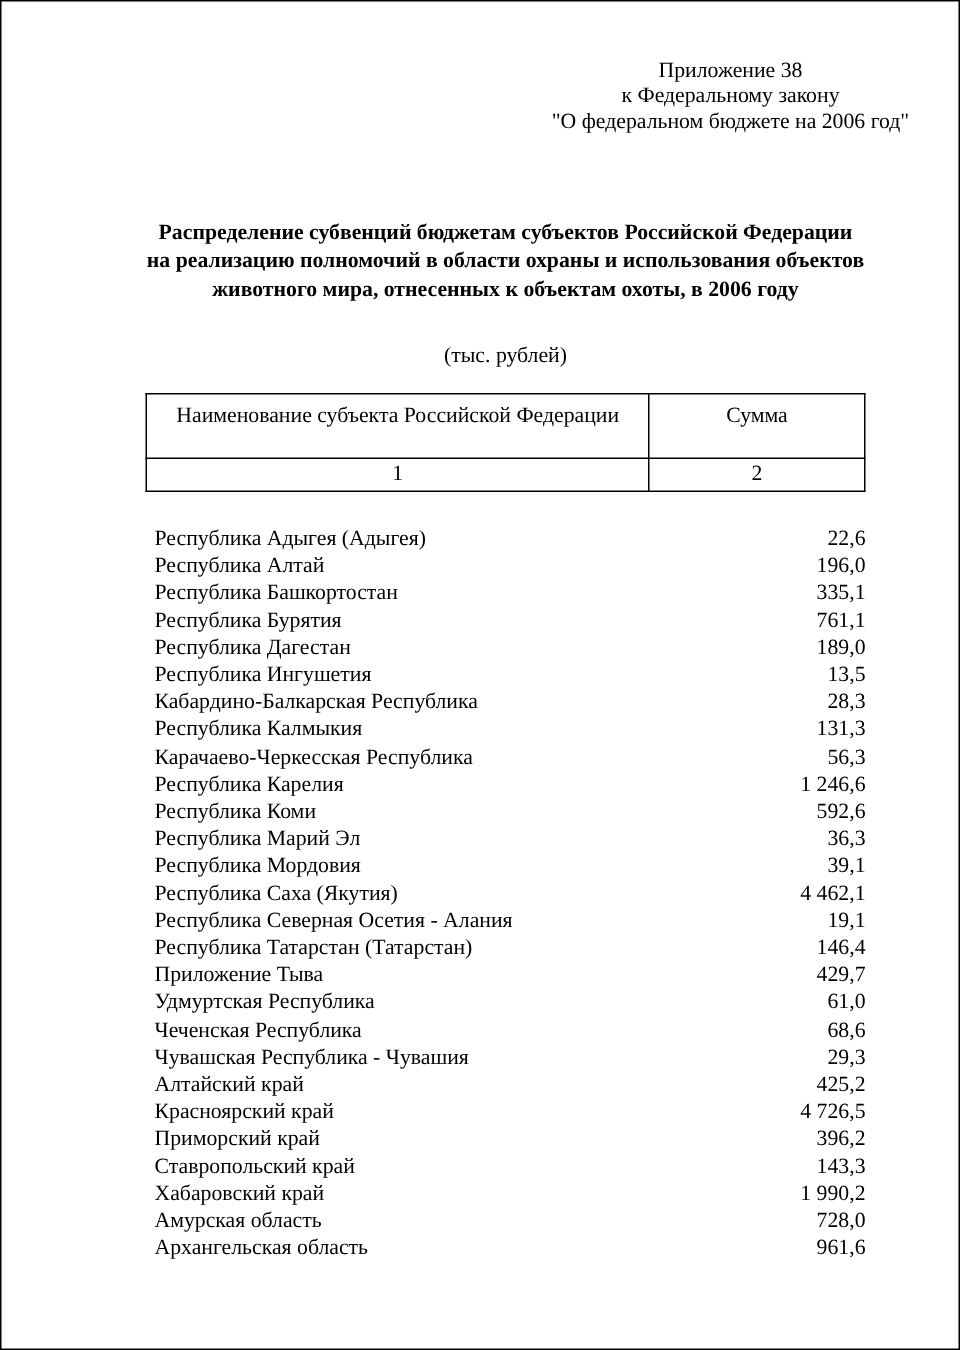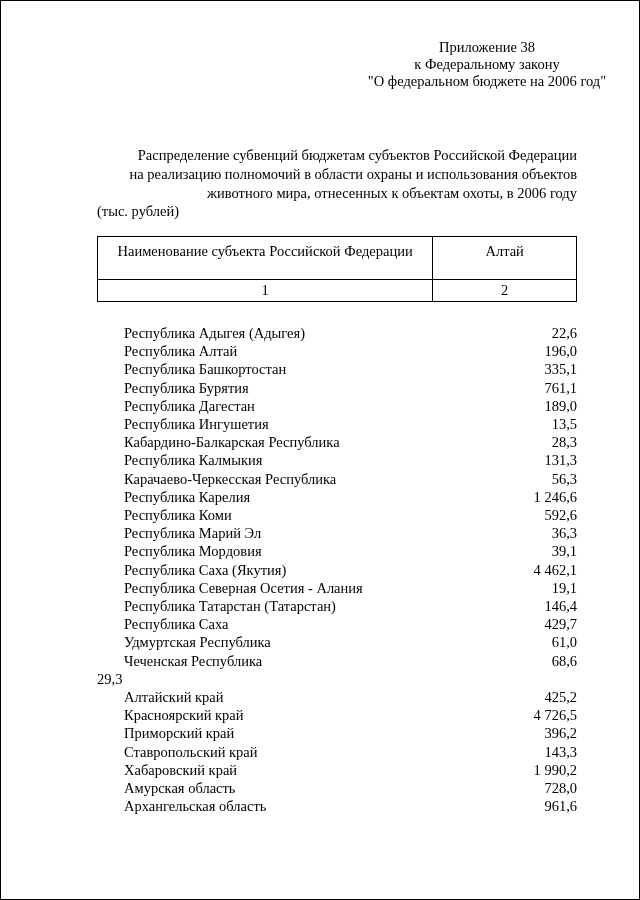--- a/index.html
+++ b/index.html
@@ -23,27 +23,28 @@
   }
   .appendix-block {
     width: 330px;
     margin-left: 225px;
     text-align: center;
     font-size: 14.5px;
     line-height: 17px;
   }
   .doc-title {
     margin-top: 56px;
-    text-align: right;
-    font-weight: normal;
+    text-align: center;
+    font-weight: bold;
     font-size: 14.5px;
     line-height: 19px;
   }
   .units-note {
-    text-align: left;
+    margin-top: 26px;
+    text-align: center;
     font-size: 14.5px;
   }
   .head-table {
     margin-top: 16px;
     width: 100%;
     border-collapse: collapse;
     font-size: 14.5px;
   }
   .head-table td {
     border: 1.5px solid #000;
@@ -65,21 +66,20 @@
     font-size: 14.5px;
   }
   .data-row {
     display: flex;
     justify-content: space-between;
     line-height: 18.2px;
   }
   .row-name {
     padding-left: 6px;
     white-space: nowrap;
-    margin-left: 21px;
   }
   .row-value {
     text-align: center;
     white-space: nowrap;
   }
 </style>
 </head>
 <body>
 
 <div class="page">
@@ -95,21 +95,21 @@
     <div>на реализацию полномочий в области охраны и использования  объектов</div>
     <div>животного мира, отнесенных к объектам охоты, в 2006 году</div>
   </div>
 
   <div class="units-note">(тыс. рублей)</div>
 
   <table class="head-table">
     <tbody>
         <tr>
       <td class="hdr-cell col-name">Наименование субъекта Российской Федерации</td>
-      <td class="hdr-cell col-sum">Алтай</td>
+      <td class="hdr-cell col-sum">Сумма</td>
     </tr>
     <tr>
       <td class="idx-cell">1</td>
       <td class="idx-cell">2</td>
     </tr>
   </tbody>
     </table>
 
   <div class="rows-block">
       <div class="data-row">
@@ -170,32 +170,33 @@
       </div>
       <div class="data-row">
         <span class="row-name">Республика Северная Осетия  - Алания</span>
         <span class="row-value">19,1</span>
       </div>
       <div class="data-row">
         <span class="row-name">Республика Татарстан (Татарстан)</span>
         <span class="row-value">146,4</span>
       </div>
       <div class="data-row">
-        <span class="row-name">Республика Саха</span>
+        <span class="row-name">Приложение Тыва</span>
         <span class="row-value">429,7</span>
       </div>
       <div class="data-row">
         <span class="row-name">Удмуртская Республика</span>
         <span class="row-value">61,0</span>
       </div>
       <div class="data-row">
         <span class="row-name">Чеченская Республика</span>
         <span class="row-value">68,6</span>
       </div>
       <div class="data-row">
+        <span class="row-name">Чувашская Республика - Чувашия</span>
         <span class="row-value">29,3</span>
       </div>
       <div class="data-row">
         <span class="row-name">Алтайский край</span>
         <span class="row-value">425,2</span>
       </div>
       <div class="data-row">
         <span class="row-name">Красноярский край</span>
         <span class="row-value">4 726,5</span>
       </div>

